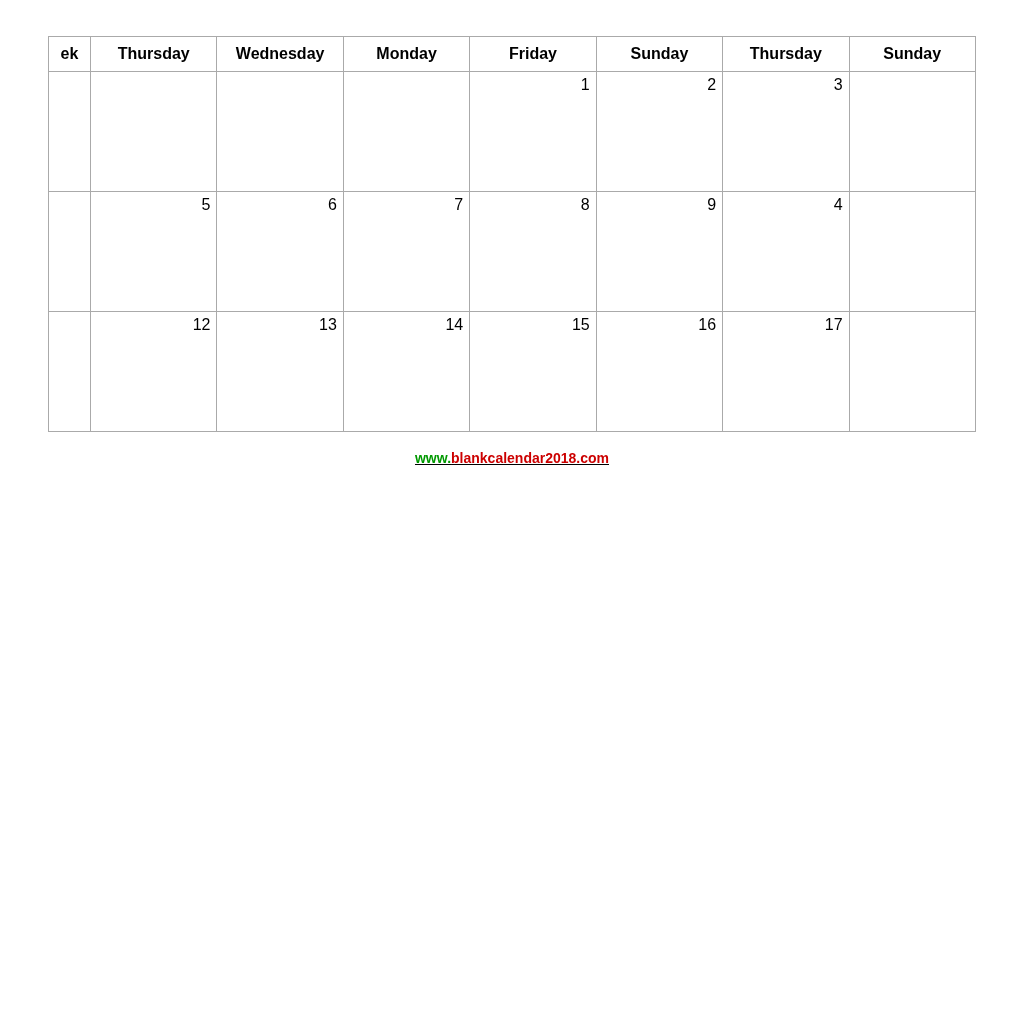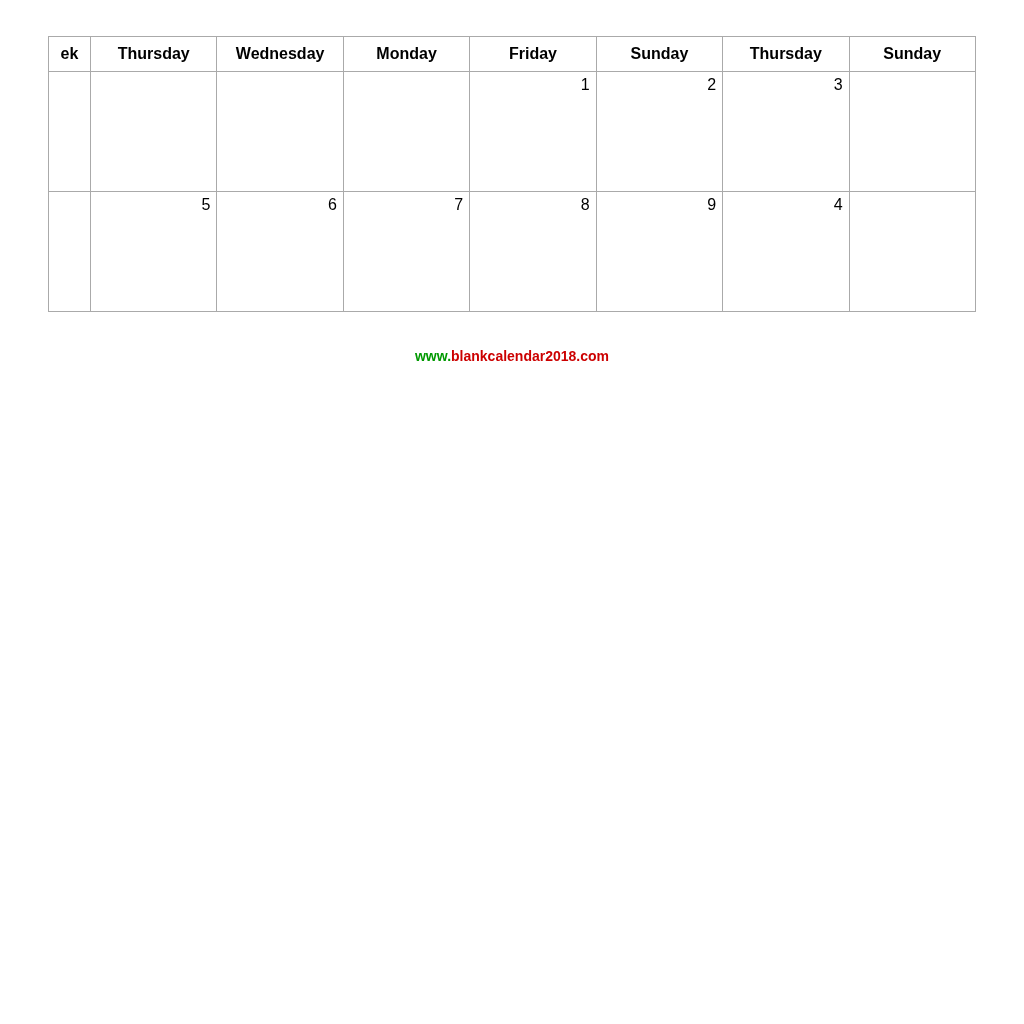--- a/index.html
+++ b/index.html
@@ -56,22 +56,23 @@
       text-align: right;
       font-size: 16px;
     }
     .calendar-table td.empty {
       background: #fff;
     }
     .week-col {
       width: 42px;
     }
     .footer {
-      margin-top: 36px;
+      margin-top: 18px;
       font-size: 14px;
+      text-decoration: underline;
     }
     .footer span.green {
       color: #009900;
       font-weight: bold;
     }
   </style>
 </head>
 <body>
 
 <div class="calendar-title"></div>
@@ -122,19 +123,41 @@
             <span class="day-number">8</span>
           </td>
           <td>
             <span class="day-number">9</span>
           </td>
           <td>
             <span class="day-number">4</span>
           </td>
           <td class="empty"></td>
         </tr>
+        <tr>
+          <td class="empty"></td>
+          <td>
+            <span class="day-number">12</span>
+          </td>
+          <td>
+            <span class="day-number">13</span>
+          </td>
+          <td>
+            <span class="day-number">14</span>
+          </td>
+          <td>
+            <span class="day-number">15</span>
+          </td>
+          <td>
+            <span class="day-number">16</span>
+          </td>
+          <td>
+            <span class="day-number">17</span>
+          </td>
+          <td class="empty"></td>
+        </tr>
       </tbody>
   </table>
 </div>
 
 <div class="footer">
   <span class="green">www.</span><span style="color:#cc0000;font-weight:bold;">blankcalendar2018.com</span>
 </div>
 
 </body></html>

